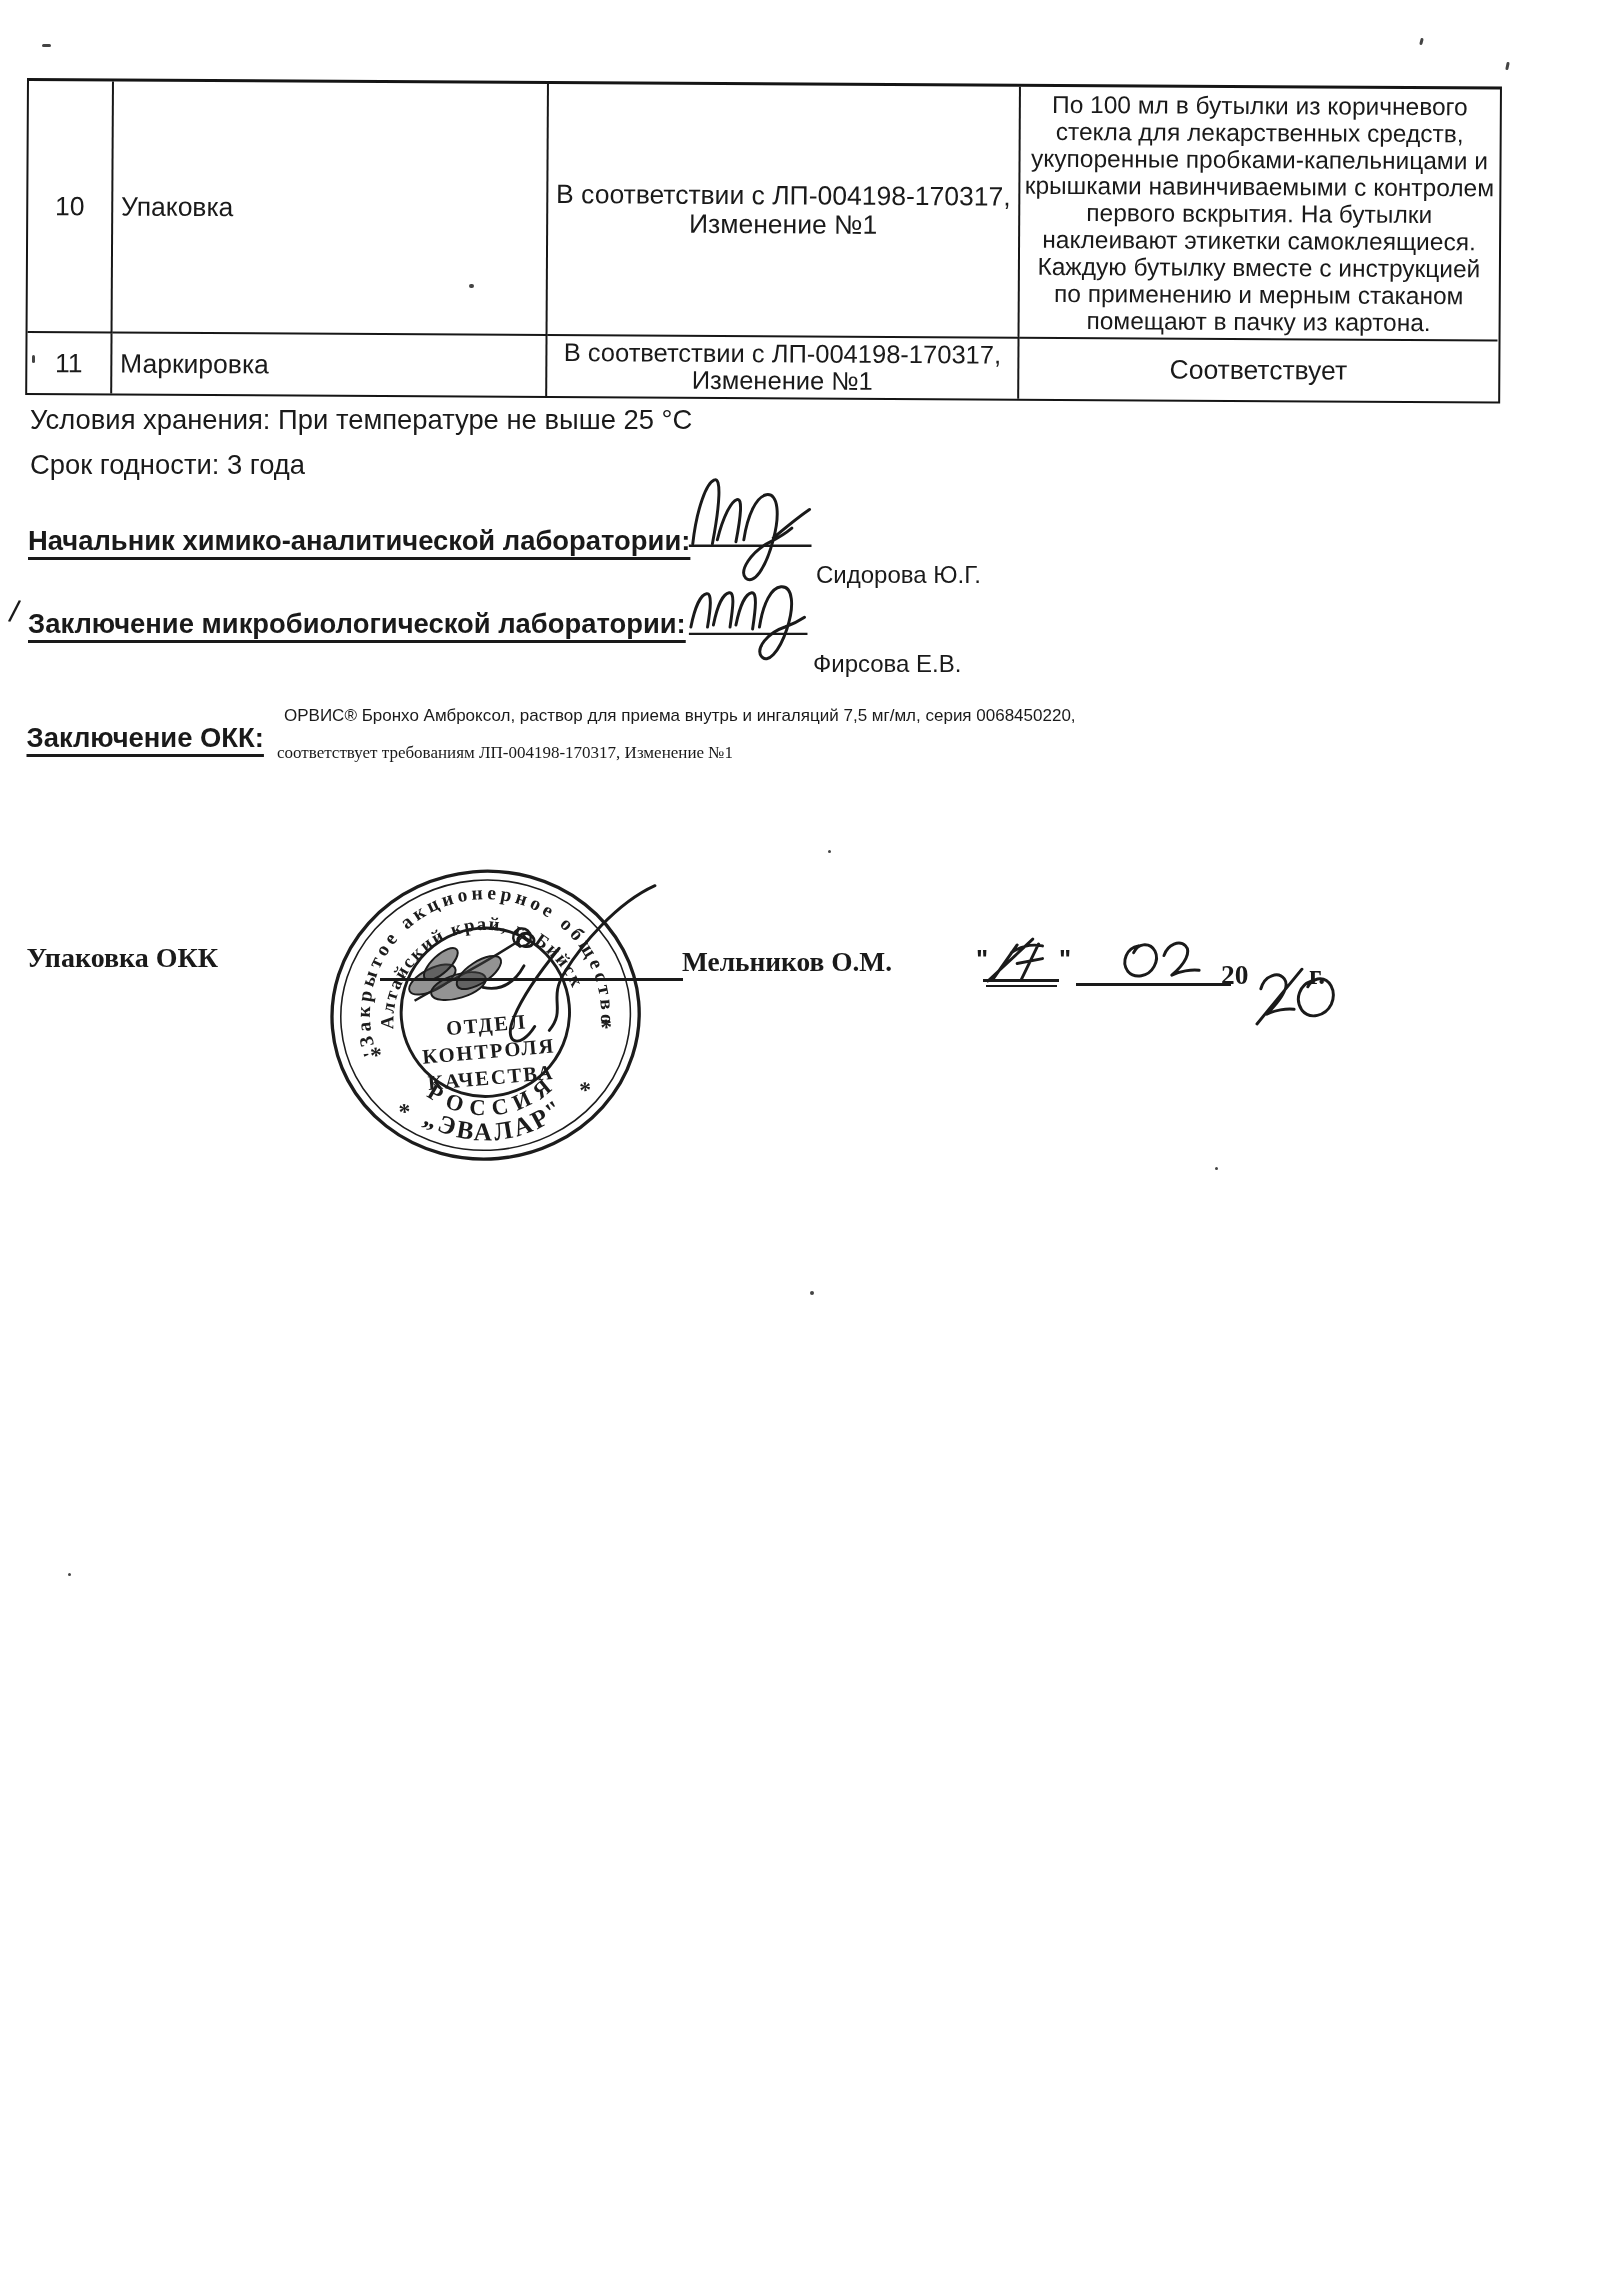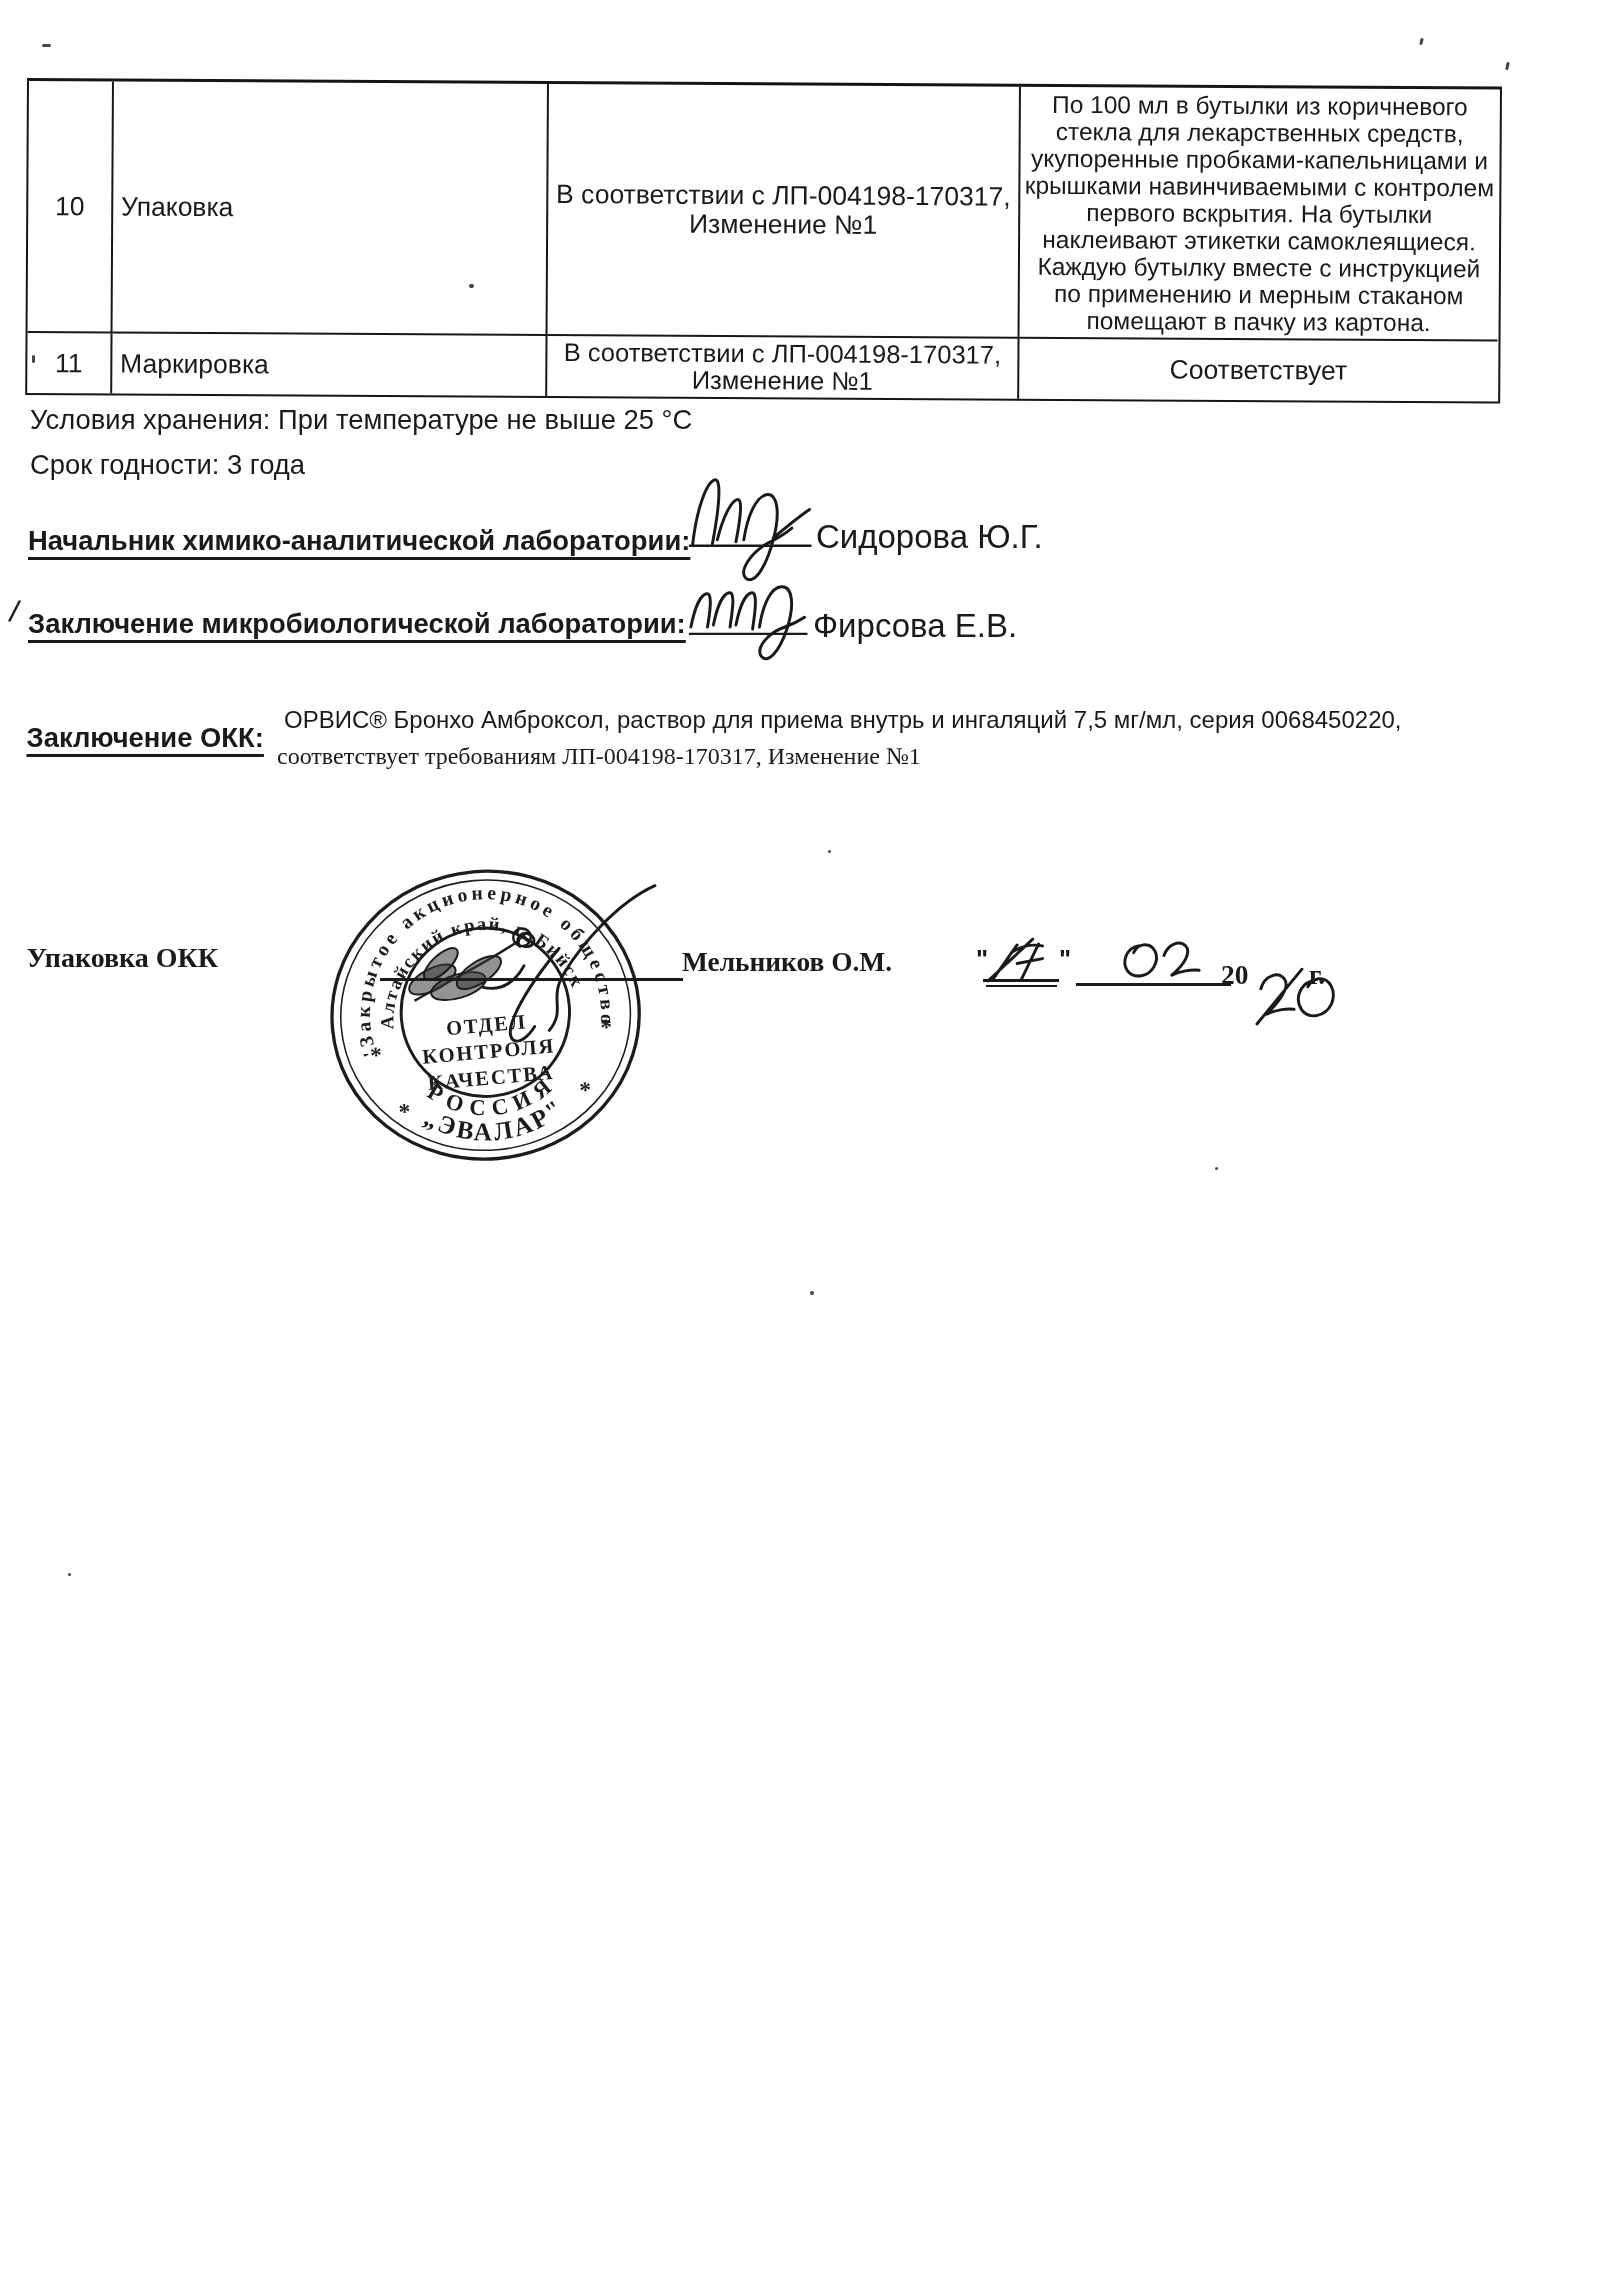--- a/index.html
+++ b/index.html
@@ -21,22 +21,22 @@
   .cell.name-cell{justify-content:flex-start;text-align:left;padding-left:7.8px;}
   .cell.result-big{font-size:24.5px;line-height:27px;white-space:pre-line;padding:3.9px 2px;}
   .cell.req{white-space:pre-line;}
   .cell.req-small{white-space:pre-line;font-size:25.5px;line-height:27.4px;}
   
   .bodyline{position:absolute;font-size:27.4px;white-space:nowrap;}
   .siglabel{
     position:absolute;font-size:27.4px;font-weight:bold;white-space:nowrap;
     text-decoration:underline;text-underline-offset:6.9px;text-decoration-thickness:2.5px;
   }
-  .signame{position:absolute;font-size:33px;white-space:nowrap;}
-  .concl-line{position:absolute;font-size:24px;white-space:nowrap;}
+  .signame{position:absolute;font-size:24px;white-space:nowrap;margin-top:43px;}
+  .concl-line{position:absolute;font-size:17px;white-space:nowrap;}
   .serifbold{position:absolute;font-family:"Liberation Serif",serif;font-weight:bold;white-space:nowrap;}
   .quote{position:absolute;font-size:25.5px;font-weight:bold;}
   .hline{position:absolute;background:#1a1a1a;}
   .speck{position:absolute;background:#444;border-radius:2px;}
   svg{position:absolute;overflow:visible;}
   .sigpath{stroke:#1a1a1a;stroke-width:3;fill:none;stroke-linecap:round;stroke-linejoin:round;}
   .stamp-t{font-family:"Liberation Serif",serif;font-weight:bold;fill:#1c1c1c;}
 </style>
 </head>
 <body>

